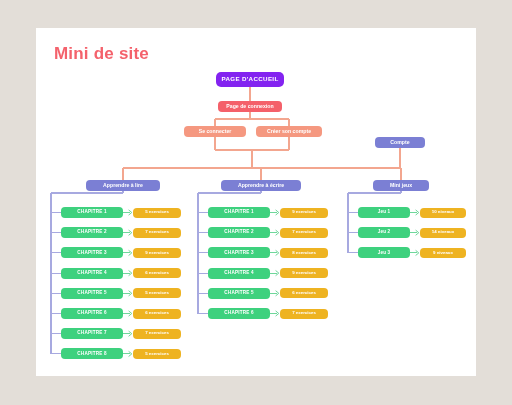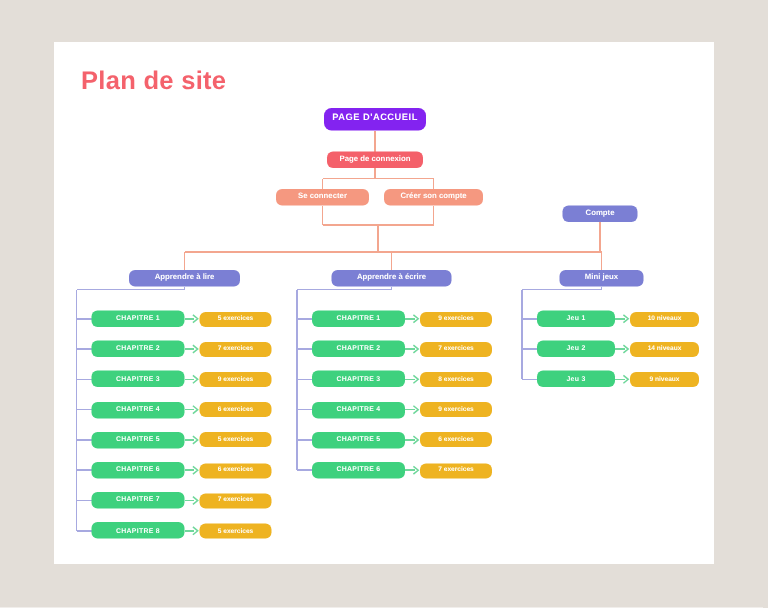--- a/index.html
+++ b/index.html
@@ -94,21 +94,21 @@
     top: 0;
     width: 440px;
     height: 348px;
     pointer-events: none;
   }
 </style>
 </head>
 <body>
 
 <div id="card">
-  <div id="title">Plan de site</div>
+  <div id="title">Mini de site</div>
 
   <div id="canvas">
     <svg class="wires" viewBox="0 0 440 348">
         <line x1="214" y1="59" x2="214" y2="73" stroke="#f3a68f" stroke-width="1.1" shape-rendering="crispEdges"></line>
         <line x1="214" y1="84" x2="214" y2="91" stroke="#f3a68f" stroke-width="1.1" shape-rendering="crispEdges"></line>
         <line x1="179" y1="91" x2="253" y2="91" stroke="#f3a68f" stroke-width="1.1" shape-rendering="crispEdges"></line>
         <line x1="179" y1="91" x2="179" y2="98" stroke="#f3a68f" stroke-width="1.1" shape-rendering="crispEdges"></line>
         <line x1="253" y1="91" x2="253" y2="98" stroke="#f3a68f" stroke-width="1.1" shape-rendering="crispEdges"></line>
         <line x1="179" y1="109" x2="179" y2="122" stroke="#f3a68f" stroke-width="1.1" shape-rendering="crispEdges"></line>
         <line x1="253" y1="109" x2="253" y2="122" stroke="#f3a68f" stroke-width="1.1" shape-rendering="crispEdges"></line>

